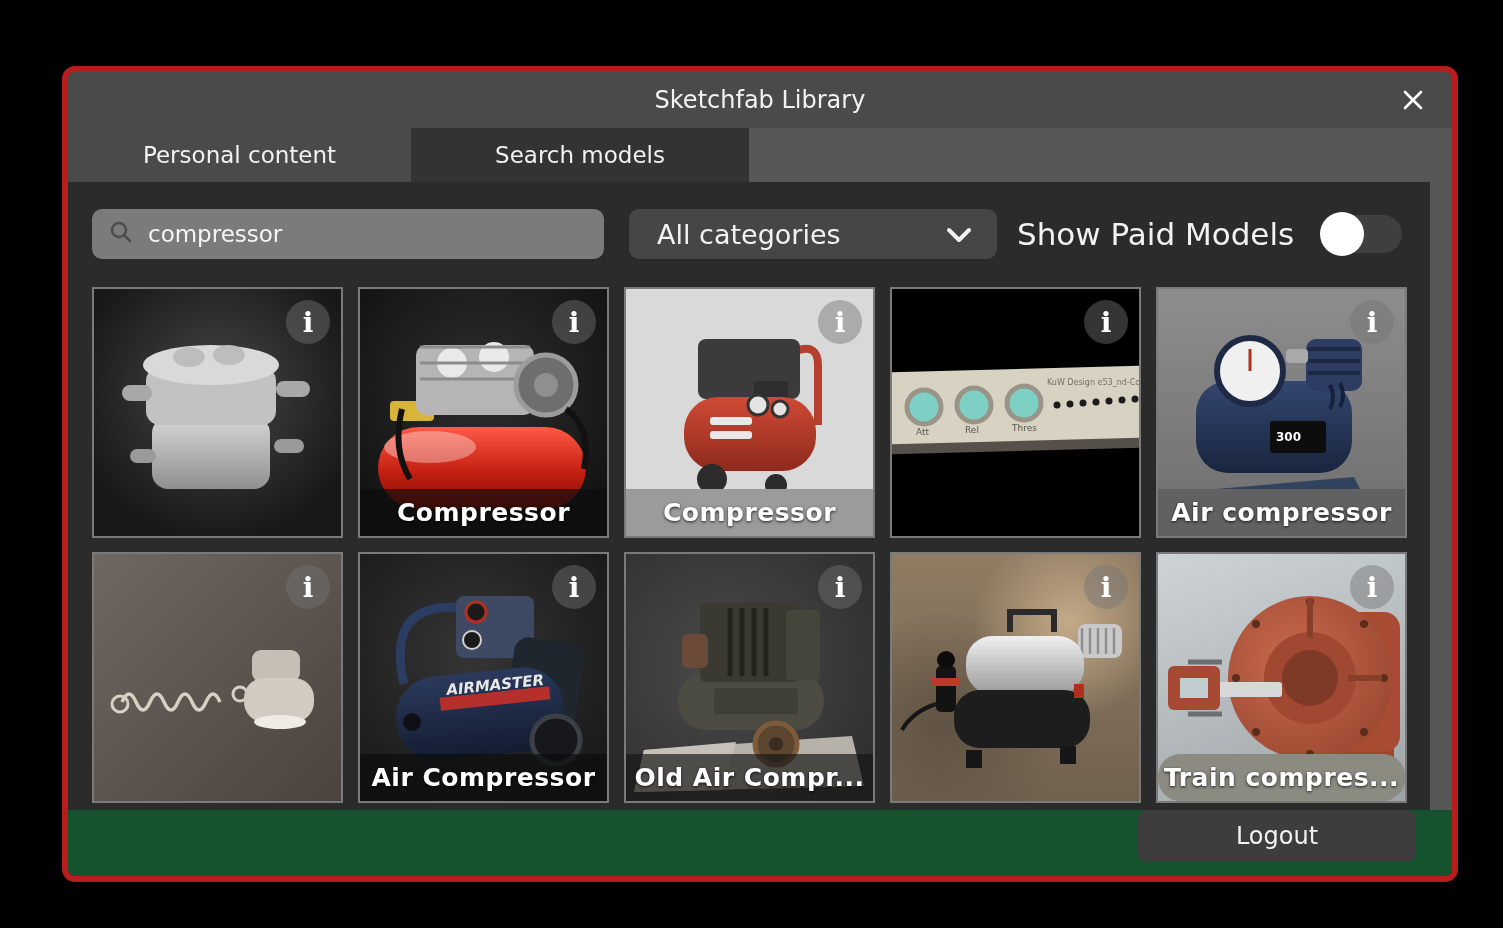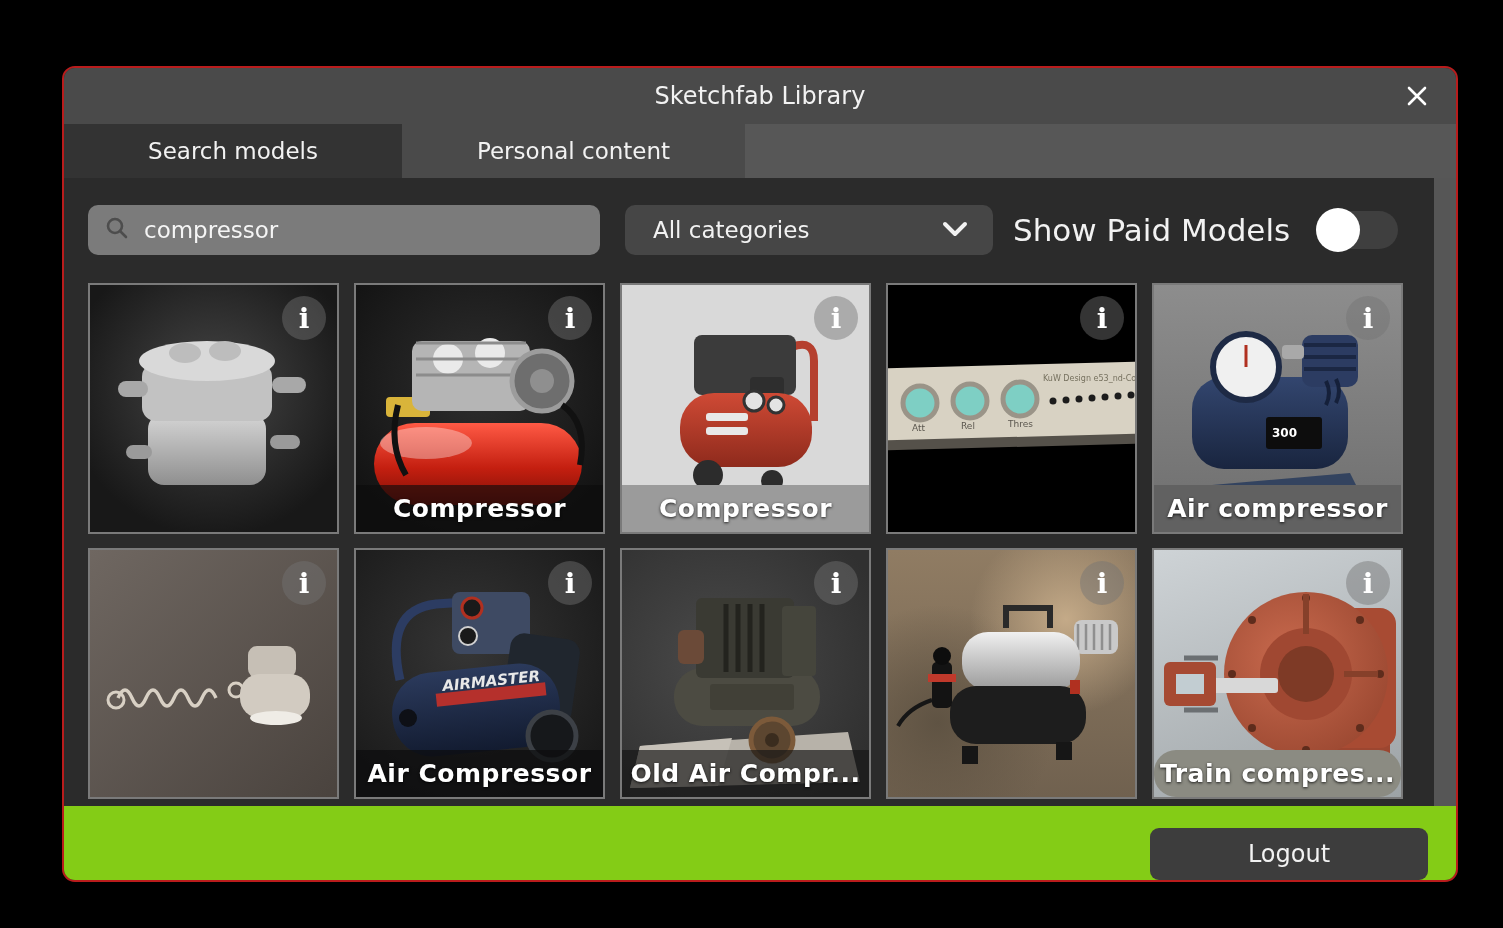--- a/index.html
+++ b/index.html
@@ -1,20 +1,20 @@
 <!DOCTYPE html>
 <html><head>
 <meta charset="utf-8">
 <style>
   * { margin:0; padding:0; box-sizing:border-box; }
   html,body { width:1503px; height:928px; background:#000; font-family:"DejaVu Sans","Liberation Sans",sans-serif; }
   body { position:relative; overflow:hidden; }
 
   .dialog { position:absolute; left:62px; top:66px; width:1396px; height:816px;
-    background:#2b2b2b; border:2px solid #b91c1c; border-radius:13px; overflow:hidden; }
+    background:#2b2b2b; border:6px solid #b91c1c; border-radius:13px; overflow:hidden; }
 
   
   .titlebar { height:56px; background:#4a4a4a; position:relative;
     display:flex; align-items:center; justify-content:center; }
   .title { color:#f2f2f2; font-size:24px; }
   .close-btn { position:absolute; right:24px; top:50%; transform:translateY(-50%);
     width:30px; height:30px; display:flex; align-items:center; justify-content:center; cursor:pointer; }
 
   
   .tabstrip { height:54px; background:#575757; display:flex; }
@@ -29,21 +29,21 @@
   .scrollbar-track { width:22px; background:#565656; }
 
   
   .controls { margin-top:27px; display:flex; align-items:center; height:50px; }
   .search-box { width:512px; height:50px; background:#7b7b7b; border-radius:10px;
     display:flex; align-items:center; padding:0 16px; }
   .search-box input { border:none; outline:none; background:transparent; color:#f5f5f5;
     font-size:23px; font-family:inherit; width:100%; margin-left:14px; }
   .dropdown { margin-left:25px; width:368px; height:50px; background:#464646; border-radius:10px;
     display:flex; align-items:center; justify-content:space-between; padding:0 24px 0 28px;
-    color:#f2f2f2; font-size:23px; cursor:pointer; }
+    color:#f2f2f2; font-size:27px; cursor:pointer; }
   .paid-label { margin-left:20px; color:#f2f2f2; font-size:31px; }
   .toggle { margin-left:28px; width:80px; height:38px; background:#3f3f3f; border-radius:19px;
     position:relative; cursor:pointer; }
   .toggle .knob { position:absolute; left:-2px; top:-3px; width:44px; height:44px;
     border-radius:50%; background:#ffffff; }
 
   
   .grid { margin-top:28px; display:grid; grid-template-columns:repeat(5,251px);
     grid-auto-rows:251px; gap:14px 15px; width:1315px; }
   .card { position:relative; border:2px solid #7a7a7a; overflow:hidden; cursor:pointer; }
@@ -75,46 +75,46 @@
   .art8  { background:radial-gradient(circle at 40% 45%, #4a4a4a 0%, #303030 85%); }
   .strip8 { background:rgba(22,22,22,0.68); }
   .art9  { background:radial-gradient(circle at 72% 28%, #c4aa88 0%, rgba(196,170,136,0) 38%),
                       radial-gradient(circle at 20% 70%, #5f5343 0%, rgba(95,83,67,0) 45%),
                       linear-gradient(#907c63, #70614f); }
   .strip9 { background:rgba(50,44,38,0.6); }
   .art10 { background:linear-gradient(160deg, #ced3d6 0%, #9da3a6 100%); }
   .strip10 { background:#8b8b82;border-radius:22px; }
 
   
-  .footer { height:74px; background:#84cc16; display:flex; align-items:flex-end;
-    justify-content:flex-end; padding-right:28px; }
+  .footer { height:74px; background:#14532d; display:flex; align-items:flex-start;
+    justify-content:flex-end; padding-right:36px; }
   .logout-btn { width:278px; height:52px; background:#3d3d3d; border-radius:9px; border:none;
     color:#f2f2f2; font-size:24px; font-family:inherit; display:flex; align-items:center;
     justify-content:center; cursor:pointer; }
 </style>
 </head>
 <body>
 
 <div class="dialog">
 
   <div class="titlebar">
     <span class="title">Sketchfab Library</span>
     <span class="close-btn">
       <svg width="24" height="24" viewBox="0 0 24 24">
           <path d="M4 4 L20 20 M20 4 L4 20" stroke="#ffffff" stroke-width="2.6" stroke-linecap="round"></path>
         </svg>
     </span>
   </div>
 
   <div class="tabstrip">
+    <div class="tab inactive">
+      <span>Personal content</span>
+    </div>
     <div class="tab active">
       <span>Search models</span>
-    </div>
-    <div class="tab inactive">
-      <span>Personal content</span>
     </div>
   </div>
 
   <div class="content">
     <div class="main">
 
       <div class="controls">
         <div class="search-box">
           <span>
             <svg width="26" height="26" viewBox="0 0 26 26">

